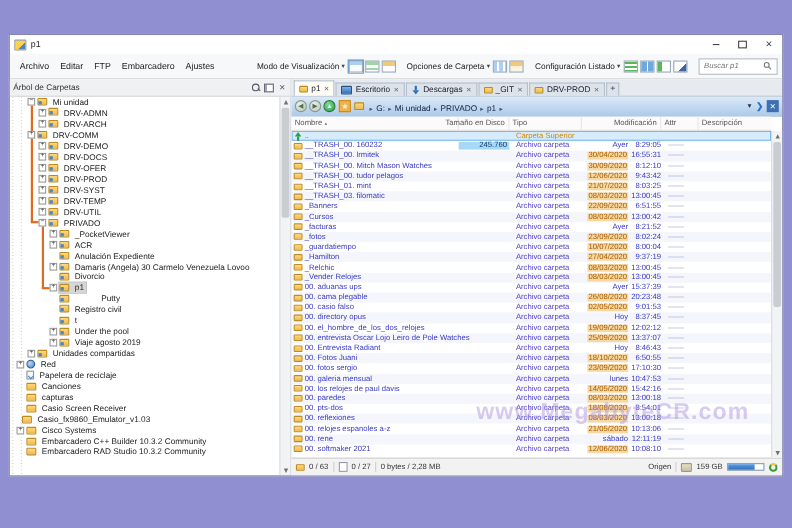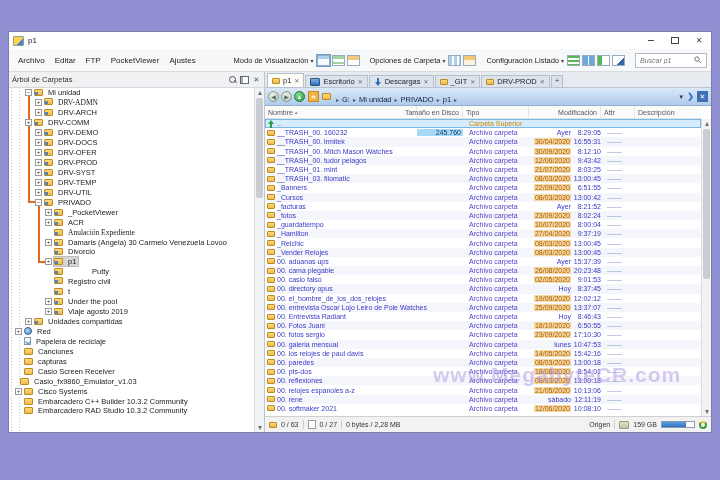--- a/index.html
+++ b/index.html
@@ -149,21 +149,21 @@
           </span>
         <span class="winbtn">✕</span>
       </div>
     </div>
 
     <div id="menubar">
 
       <span class="menu-item">Archivo</span>
         <span class="menu-item">Editar</span>
         <span class="menu-item">FTP</span>
-        <span class="menu-item">PocketViewer</span>
+        <span class="menu-item">Embarcadero</span>
         <span class="menu-item">Ajustes</span>
         <div class="tb-group">
           <span class="tb-label">Modo de Visualización</span>
           <span class="caret">▾</span>
           <span class="tbico view-details-icon sel-tool"></span>
           <span class="tbico view-horizontal-icon"></span>
           <span class="tbico view-thumbnails-icon"></span>
         </div>
         <div class="tb-group">
           <span class="tb-label">Opciones de Carpeta</span>
@@ -209,21 +209,21 @@
               <div class="guide" style="left: 10px;"></div>
               <div class="trow" style="padding-left: 16px;">
                 <span class="tbox">−</span>
                 <span class="twrap" style="display: inline-flex; align-items: center;">
                   <span class="i-folder i-drive"></span>
                   <span class="tlabel">Mi unidad</span>
                 </span>
               </div>
               <div class="trow" style="padding-left: 26px;">
                 <span class="tbox">+</span>
-                <span class="twrap" style="display: inline-flex; align-items: flex-start; font-family: Liberation Serif, serif;">
+                <span class="twrap" style="display: inline-flex; align-items: flex-start;">
                   <span class="i-folder i-drive"></span>
                   <span class="tlabel">DRV-ADMN</span>
                 </span>
               </div>
               <div class="trow" style="padding-left: 26px;">
                 <span class="tbox">+</span>
                 <span class="twrap" style="display: inline-flex; align-items: center;">
                   <span class="i-folder i-drive"></span>
                   <span class="tlabel">DRV-ARCH</span>
                 </span>
@@ -298,21 +298,21 @@
                   <span class="tlabel">_PocketViewer</span>
                 </span>
               </div>
               <div class="trow" style="padding-left: 36px;">
                 <span class="tbox">+</span>
                 <span class="twrap" style="display: inline-flex; align-items: center;">
                   <span class="i-folder i-drive"></span>
                   <span class="tlabel">ACR</span>
                 </span>
               </div>
-              <div class="trow" style="padding-left: 36px; font-family: Liberation Serif, serif;">
+              <div class="trow" style="padding-left: 36px;">
                 <span class="tspacer"></span>
                 <span class="twrap" style="display: inline-flex; align-items: center;">
                   <span class="i-folder i-drive"></span>
                   <span class="tlabel">Anulación Expediente</span>
                 </span>
               </div>
               <div class="trow" style="padding-left: 36px;">
                 <span class="tbox">+</span>
                 <span class="twrap" style="display: inline-flex; align-items: center;">
                   <span class="i-folder i-drive"></span>

